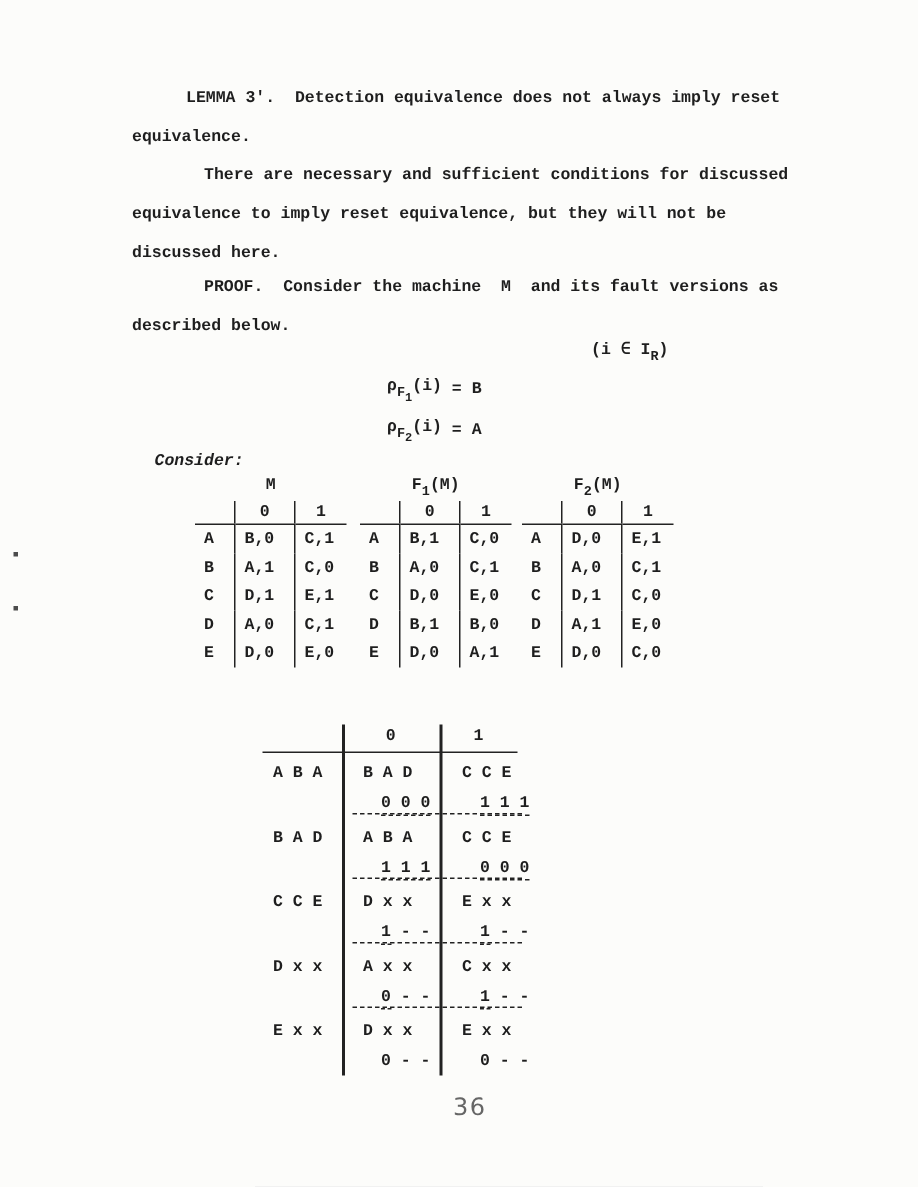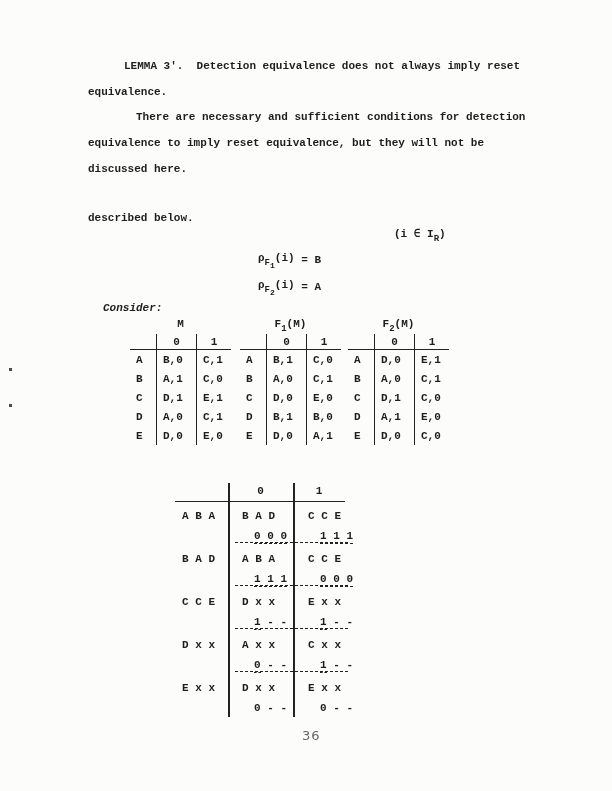--- a/index.html
+++ b/index.html
@@ -40,36 +40,37 @@
   .fs { position:absolute; left:0; top:8px;  white-space:pre; line-height:12px; }
   .fo { position:absolute; left:12px; top:28px; white-space:pre; line-height:12px; }
   .fo .u { border-bottom:1.5px dashed #222; padding-bottom:1px; }
   .fo .u:empty { border-bottom:none; padding-bottom:0; }
   .fsep { position:absolute; left:60px; width:113px; top:40px; border-top:1.5px dashed #222; }
 
   .speck { position:absolute; width:3px; height:3px; background:#4c4c4c; }
   .pagenum {
     position:absolute; left:302px; top:728px;
     font-family:"DejaVu Sans",sans-serif; font-weight:400;
-    font-size:13px; color:#666; letter-spacing:1px;
+    font-size:16px; color:#666; letter-spacing:1px;
   }
 </style>
 </head>
 <body>
 
 <div class="page">
 
   <div class="speck" style="left:9px; top:368px;"></div>
   <div class="speck" style="left:9px; top:404px;"></div>
 
   <div class="tline" style="left:124px; top:60px;">LEMMA 3'.  Detection equivalence does not always imply reset</div>
   <div class="tline" style="left:88px;  top:86px;">equivalence.</div>
-  <div class="tline" style="left:136px; top:111px;">There are necessary and sufficient conditions for detection</div>
+  <div class="tline" style="left:136px; top:111px;">There are necessary and sufficient conditions for discussed</div>
   <div class="tline" style="left:88px;  top:137px;">equivalence to imply reset equivalence, but they will not be</div>
   <div class="tline" style="left:88px;  top:163px;">discussed here.</div>
+  <div class="tline" style="left:136px; top:186px;">PROOF.  Consider the machine  M  and its fault versions as</div>
   <div class="tline" style="left:88px;  top:212px;">described below.</div>
 
   <div class="tline" style="left:394px; top:228px;"><span>(i ∈ I</span><span class="sub">R</span><span>)</span></div>
 
   <div class="tline" style="left:258px; top:252px;"><span>ρ</span><span class="sub"><span>F</span><span class="sub2">1</span></span><span>(i)</span><span class="low"> = B</span></div>
 
   <div class="tline" style="left:258px; top:279px;"><span>ρ</span><span class="sub"><span>F</span><span class="sub2">2</span></span><span>(i)</span><span class="low"> = A</span></div>
 
   <div class="tline" style="left:103px; top:302px;font-style:italic;">Consider:</div>
 

